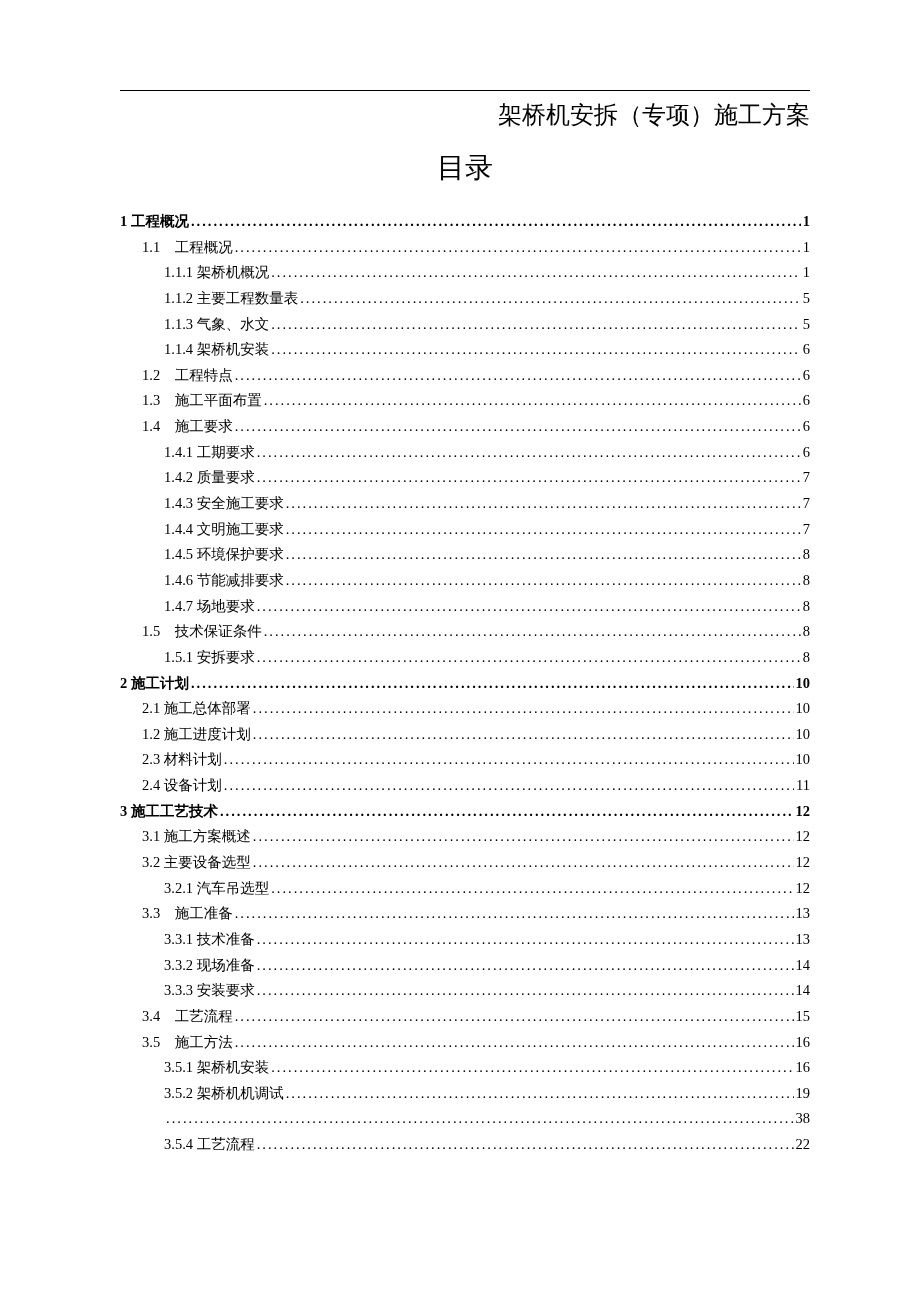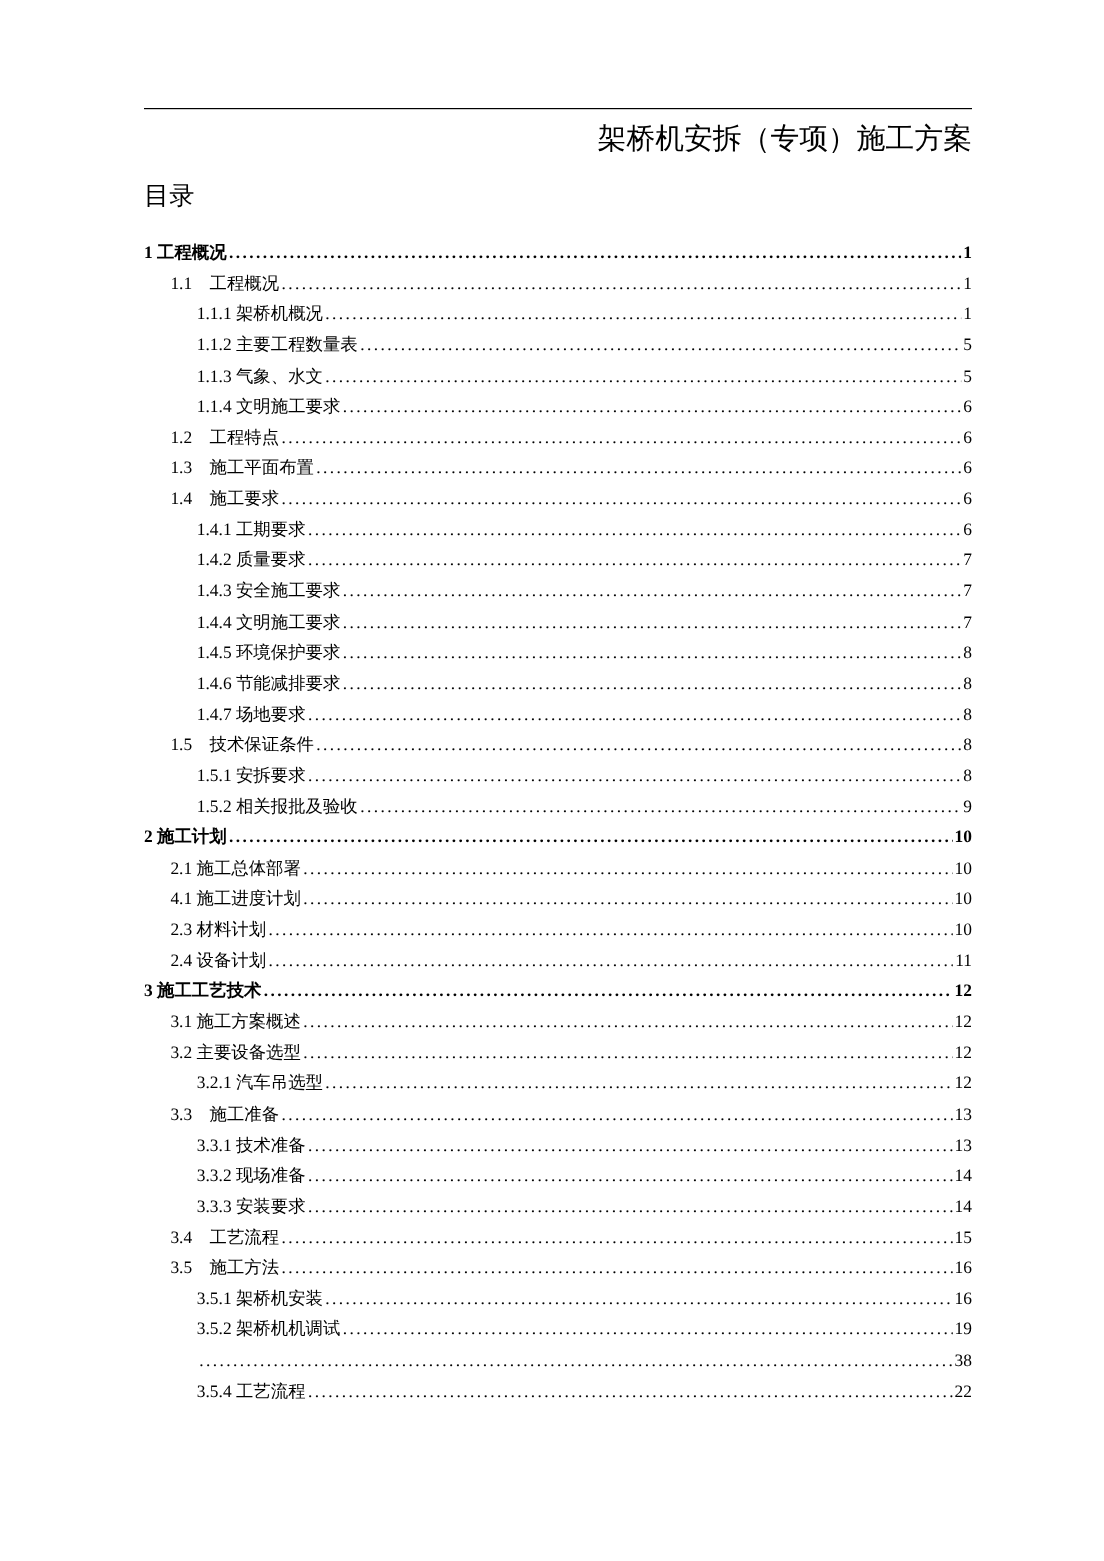--- a/index.html
+++ b/index.html
@@ -21,21 +21,22 @@
       margin-bottom: 8px;
     }
     .title {
       text-align: right;
       font-size: 24px;
       font-weight: normal;
       margin-bottom: 18px;
       font-family: "SimSun", "宋体", serif;
     }
     .subtitle {
-      font-size: 21px;
+      text-align: center;
+      font-size: 28px;
       font-weight: normal;
       margin-bottom: 22px;
       font-family: "SimSun", "宋体", serif;
     }
     .toc {
       font-size: 14.5px;
       line-height: 1.7;
     }
     .toc-row {
       display: flex;
@@ -94,21 +95,21 @@
       <span class="toc-label">1.1.2  主要工程数量表</span>
       <span class="toc-dots"></span>
       <span class="toc-page">5</span>
     </div>
     <div class="toc-row lvl2">
       <span class="toc-label">1.1.3  气象、水文</span>
       <span class="toc-dots"></span>
       <span class="toc-page">5</span>
     </div>
     <div class="toc-row lvl2">
-      <span class="toc-label">1.1.4  文明施工要求</span>
+      <span class="toc-label">1.1.4  架桥机安装</span>
       <span class="toc-dots"></span>
       <span class="toc-page">6</span>
     </div>
     <div class="toc-row lvl1">
       <span class="toc-label">1.2　工程特点</span>
       <span class="toc-dots"></span>
       <span class="toc-page">6</span>
     </div>
     <div class="toc-row lvl1">
       <span class="toc-label">1.3　施工平面布置</span>
@@ -157,38 +158,33 @@
     </div>
     <div class="toc-row lvl1">
       <span class="toc-label">1.5　技术保证条件</span>
       <span class="toc-dots"></span>
       <span class="toc-page">8</span>
     </div>
     <div class="toc-row lvl2">
       <span class="toc-label">1.5.1  安拆要求</span>
       <span class="toc-dots"></span>
       <span class="toc-page">8</span>
-    </div>
-    <div class="toc-row lvl2">
-      <span class="toc-label">1.5.2  相关报批及验收</span>
-      <span class="toc-dots"></span>
-      <span class="toc-page">9</span>
     </div>
     <div class="toc-row lvl0">
       <span class="toc-label">2 施工计划</span>
       <span class="toc-dots"></span>
       <span class="toc-page">10</span>
     </div>
     <div class="toc-row lvl1">
       <span class="toc-label">2.1 施工总体部署</span>
       <span class="toc-dots"></span>
       <span class="toc-page">10</span>
     </div>
     <div class="toc-row lvl1">
-      <span class="toc-label">4.1 施工进度计划</span>
+      <span class="toc-label">1.2 施工进度计划</span>
       <span class="toc-dots"></span>
       <span class="toc-page">10</span>
     </div>
     <div class="toc-row lvl1">
       <span class="toc-label">2.3 材料计划</span>
       <span class="toc-dots"></span>
       <span class="toc-page">10</span>
     </div>
     <div class="toc-row lvl1">
       <span class="toc-label">2.4 设备计划</span>

